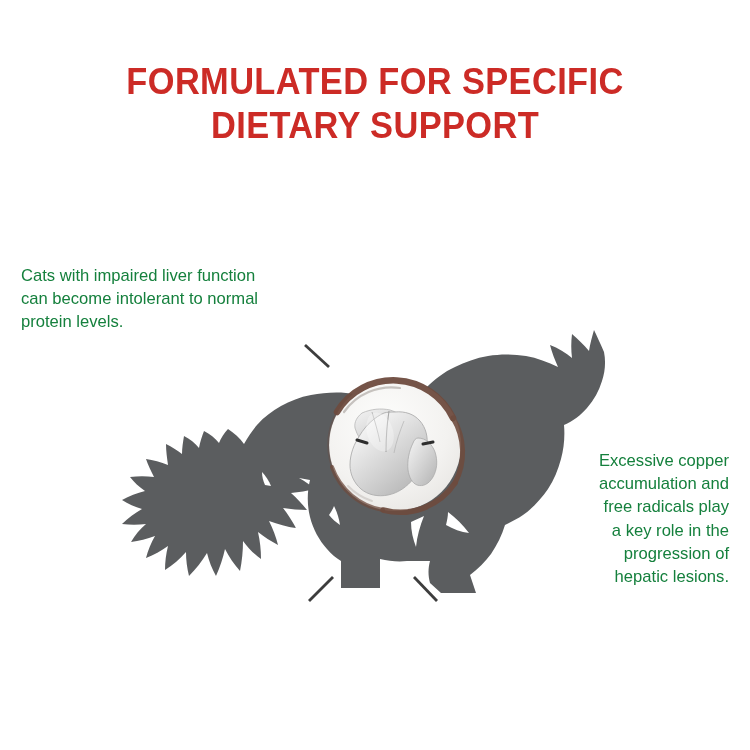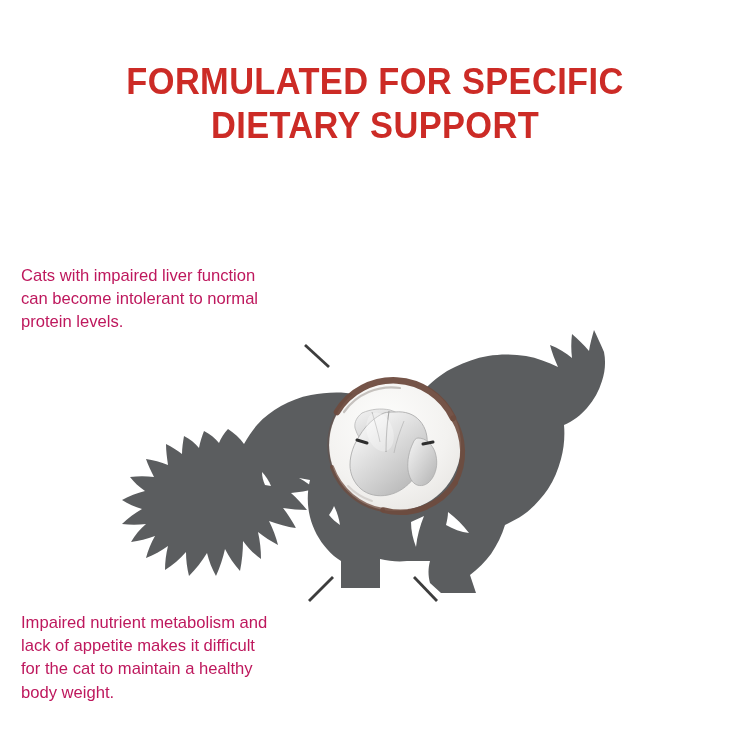--- a/index.html
+++ b/index.html
@@ -44,21 +44,21 @@
     position: absolute;
     left: 0;
     top: 0;
     width: 750px;
     height: 750px;
   }
 
   
   .callout {
     position: absolute;
-    color: #be185d;
+    color: #15803d;
     font-size: 16.6px;
     line-height: 1.40;
     font-family: "Liberation Sans", "DejaVu Sans", sans-serif;
     white-space: pre-line;
   }
   #callout-top-left {
     left: 21px;
     top: 224px;
     width: 330px;
     text-align: left;
@@ -305,19 +305,21 @@
         <line x1="414" y1="537" x2="437" y2="561" stroke="#3d3d3d" stroke-width="2.8"></line>
         <line x1="436" y1="561" x2="731" y2="561" stroke="url(#leadGradC)" stroke-width="2.6"></line>
       </g>
     </g>
   </svg>
 
   <div class="callout" id="callout-top-left">Cats with impaired liver function
 can become intolerant to normal
 protein levels.</div>
 
-
-  <div class="callout" id="callout-bottom-left">Impaired nutrient metabolism and
-lack of appetite makes it difficult
-for the cat to maintain a healthy
-body weight.</div>
+  <div class="callout" id="callout-right">Excessive copper
+accumulation and
+free radicals play
+a key role in the
+progression of
+hepatic lesions.</div>
+
 
 </div>
 
 </body></html>

